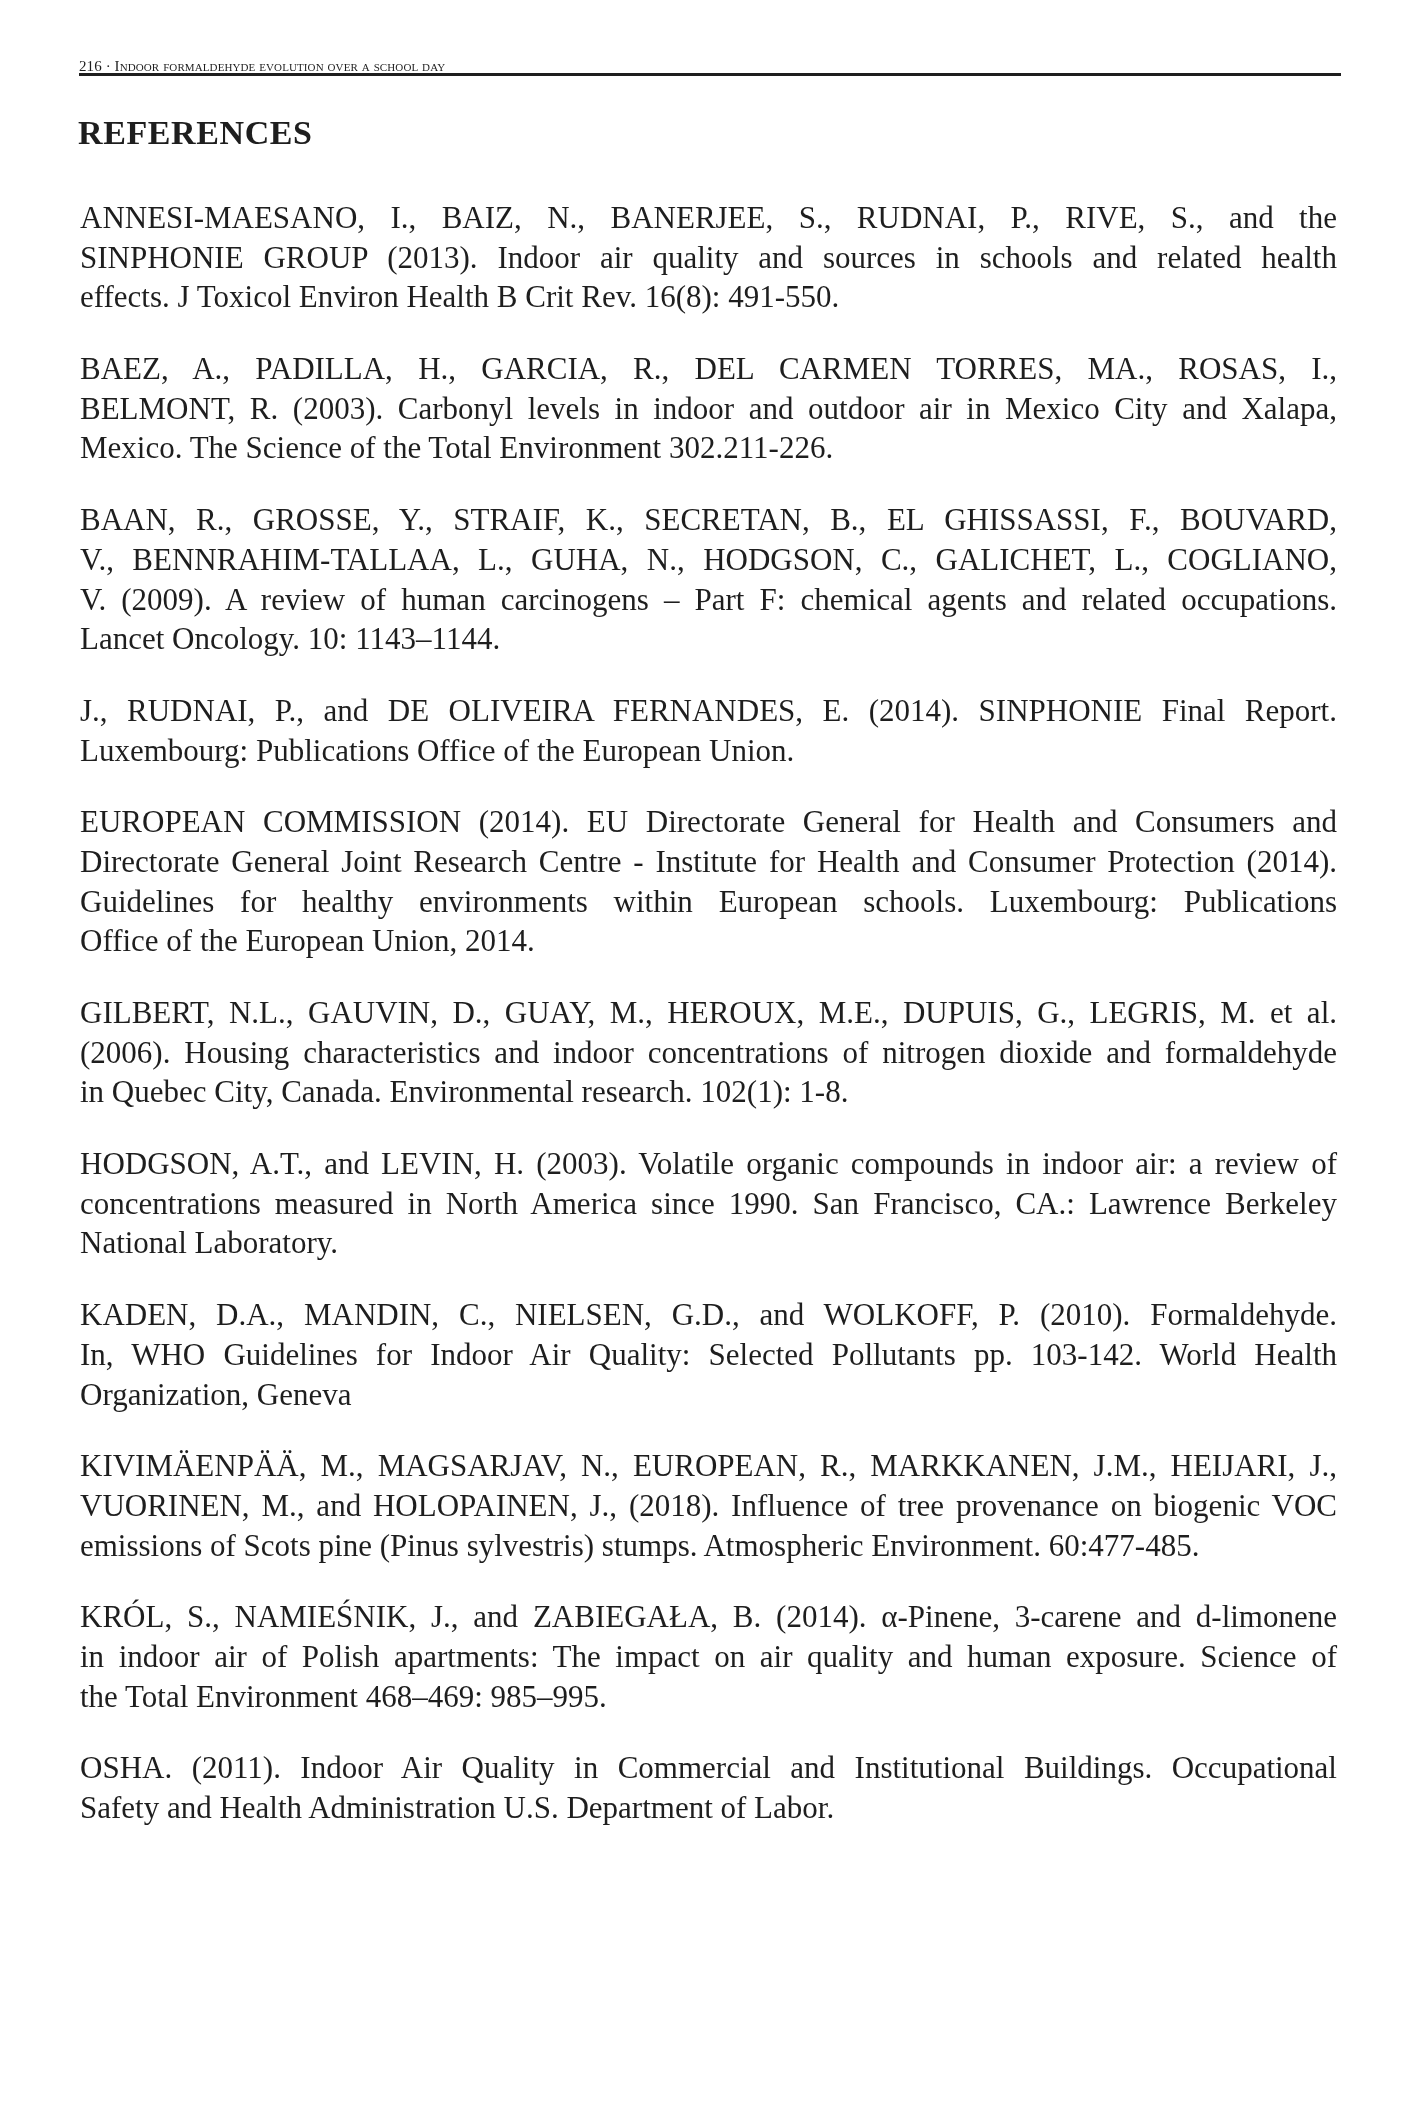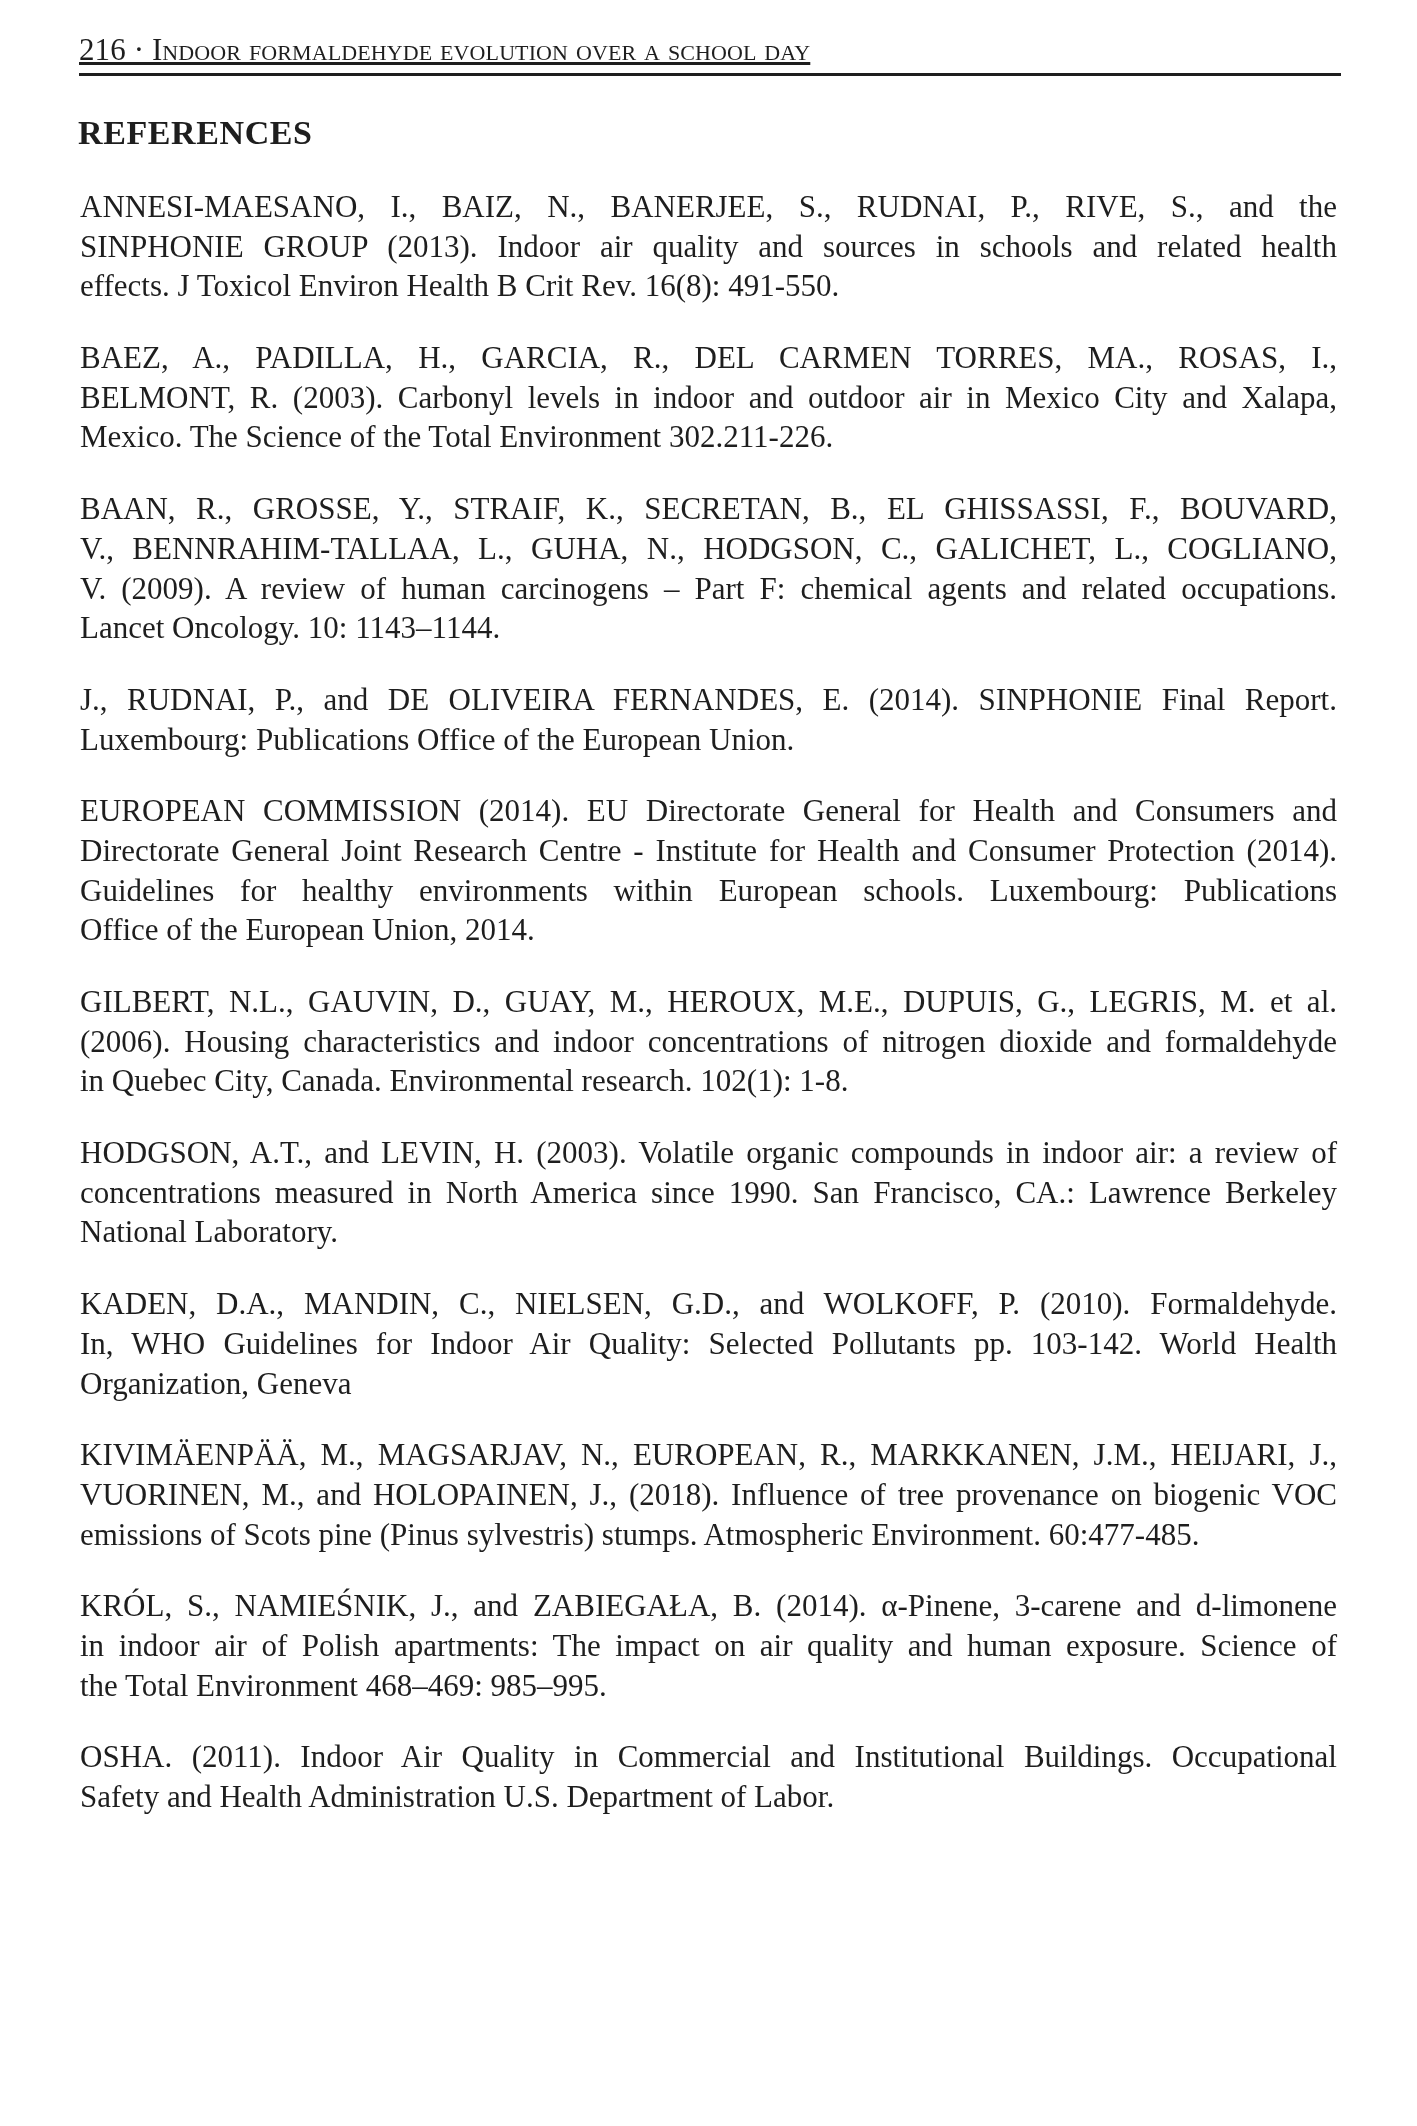--- a/index.html
+++ b/index.html
@@ -1,21 +1,21 @@
 <!DOCTYPE html>
 <html><head>
 <meta charset="utf-8">
 <style>
   html, body { margin: 0; padding: 0; background: #ffffff; }
   body { width: 1417px; height: 2126px; position: relative; overflow: hidden; color: #1e1e1e; font-family: "Liberation Serif", "DejaVu Serif", serif; }
-  .running-head { position: absolute; left: 79px; top: 36px; width: 1262px; font-size: 31px; line-height: 28px; white-space: nowrap; font-variant: small-caps; letter-spacing: 0.1px; text-decoration: underline; }
+  .running-head { position: absolute; left: 79px; top: 52px; width: 1262px; font-size: 15px; line-height: 28px; white-space: nowrap; font-variant: small-caps; letter-spacing: 0.1px; }
   .rule { position: absolute; left: 79px; top: 73px; width: 1262px; height: 3px; background: #1e1e1e; }
   .heading { position: absolute; left: 78px; top: 113px; margin: 0; font-size: 34px; line-height: 40px; font-weight: bold; letter-spacing: 0.6px; }
   .refs { position: absolute; left: 80px; top: 183px; width: 1257px; font-size: 31px; }
-  .ref { margin: 4px 0 32px 0; }
+  .ref { margin: 15px 0 32px 0; }
   .ln { display: block; height: 39.7px; line-height: 39.7px; white-space: nowrap; text-align: justify; text-align-last: justify; }
   .ln.last { text-align: right; text-align-last: left; }
 </style>
 </head>
 <body>
 
 <div class="running-head">216 · Indoor formaldehyde evolution over a school day</div>
 <div class="rule"></div>
 
 <h2 class="heading">REFERENCES</h2>

